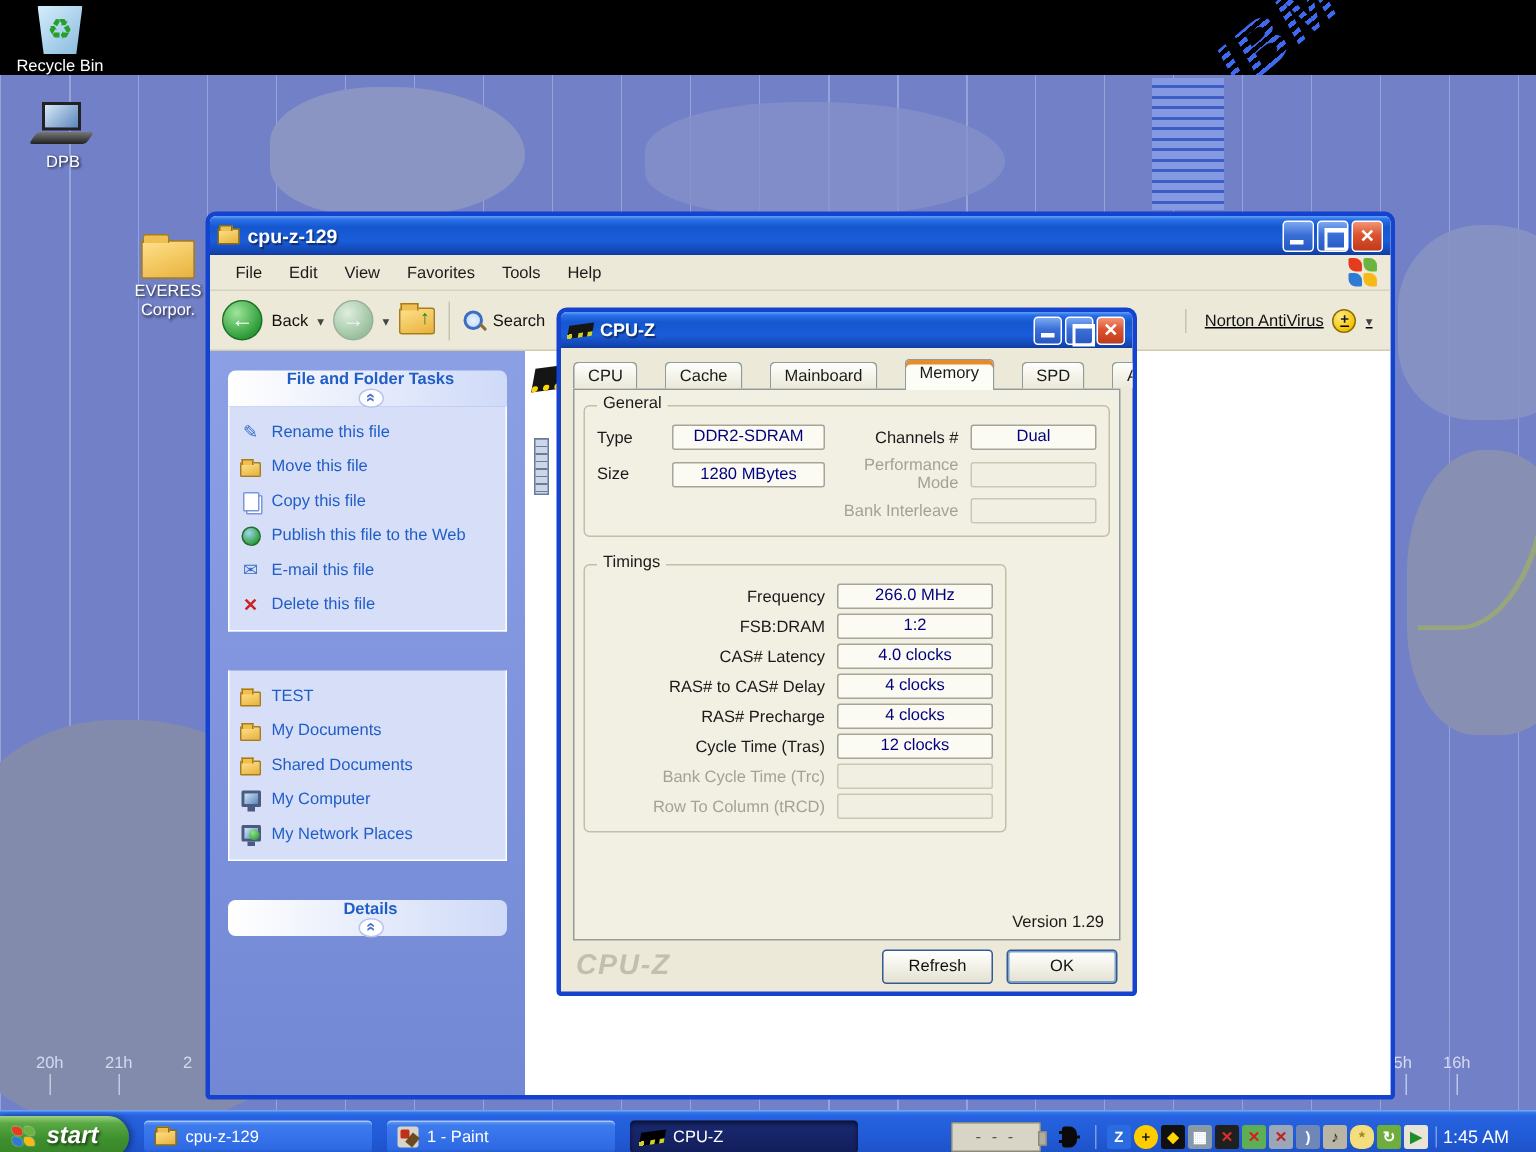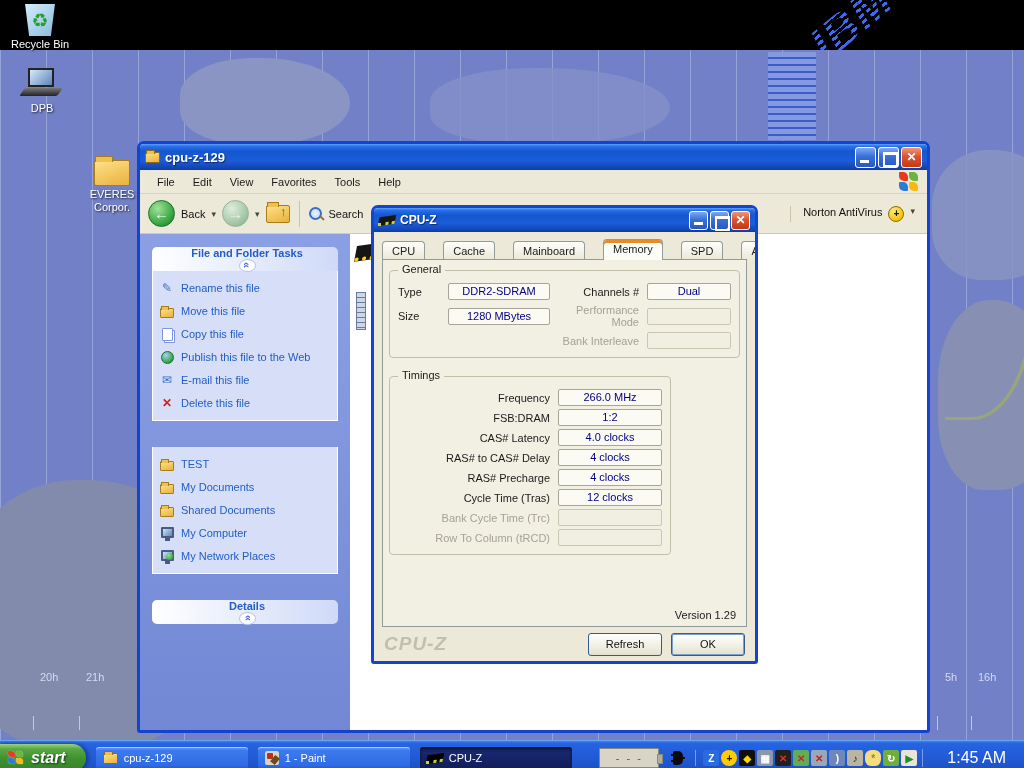--- a/index.html
+++ b/index.html
@@ -18,21 +18,21 @@
   .stripe-block { position:absolute; left:768px; top:52px; width:48px; height:88px;
          background:repeating-linear-gradient(180deg,#8499e2 0 5px,#3d5cc4 5px 7px); }
   .blob { position:absolute; border-radius:45% 55% 50% 40%; }
   .b1 { left:-40px; top:480px; width:270px; height:270px; background:#828bac; }
   .b2 { left:180px; top:58px; width:170px; height:86px; background:#8b95c4; }
   .b3 { left:430px; top:68px; width:240px; height:76px; background:#8490c8; opacity:.8; }
   .b4 { left:932px; top:150px; width:130px; height:130px; background:#8a94c2; opacity:.85; }
   .b5 { left:938px; top:300px; width:120px; height:190px; background:#8790b2; }
   .map-line { position:absolute; left:945px; top:250px; width:90px; height:170px;
          border-right:4px solid #9aa878; border-bottom:3px solid #9aa878; border-radius:0 0 70% 0; opacity:.9; }
-  .tzlabel { position:absolute; top:671px; color:#d4daf0; font-size:11px;margin-left:16px; }
+  .tzlabel { position:absolute; top:703px; color:#d4daf0; font-size:11px; }
   .tztick { position:absolute; top:716px; width:1px; height:14px; background:rgba(230,236,252,.65); }
 
   
   .dicon { position:absolute; width:64px; text-align:center; cursor:default; }
   .dicon-label { margin-top:2px; color:#fff; font-size:11px; text-shadow:1px 1px 2px rgba(0,0,0,.8); line-height:13px; }
   .bin-ico { width:34px; height:32px; margin:0 auto; background:linear-gradient(135deg,#d8effc,#86b9de);
          clip-path:polygon(6% 0,94% 0,82% 100%,18% 100%); border-radius:3px;
          display:flex; align-items:center; justify-content:center; color:#27a02b; font-size:19px; }
   .laptop-ico { width:40px; height:32px; margin:0 auto; position:relative; }
   .lap-screen { position:absolute; left:6px; top:0; width:26px; height:19px; border:2px solid #222;
@@ -77,21 +77,21 @@
          background:linear-gradient(160deg,#ffe08a,#e8b23c); border:1px solid #a87d18; }
   .up-btn:before { content:""; position:absolute; left:0; top:-4px; width:10px; height:4px; background:#eec052;
          border:1px solid #a87d18; border-bottom:none; }
   .up-btn span { position:absolute; right:2px; top:-2px; color:#1d8a28; font-weight:bold; font-size:13px; }
   .sep { width:1px; height:26px; background:#c8c4ae; margin:0 3px; }
   .search-ico { width:14px; height:14px; position:relative; }
   .search-ico:before { content:""; position:absolute; left:0; top:0; width:9px; height:9px; border:2px solid #3a6ec4;
          border-radius:50%; background:radial-gradient(circle,#e8f2ff,#bcd6f5); }
   .search-ico:after { content:""; position:absolute; left:10px; top:10px; width:6px; height:2px; background:#8a6d3a;
          transform:rotate(45deg); border-radius:2px; }
-  .norton { margin-left:auto; display:flex; align-items:flex-start; gap:6px; border-left:1px solid #c8c4ae; padding:0 4px 0 12px; }
+  .norton { margin-left:auto; display:flex; align-items:center; gap:6px; border-left:1px solid #c8c4ae; padding:0 4px 0 12px;text-decoration:underline; }
   .norton-ico { width:16px; height:16px; border-radius:50%; background:radial-gradient(circle at 35% 30%,#ffe98a,#f5c400 70%,#c89a00);
          border:1px solid #8a6d00; display:flex; align-items:center; justify-content:center; color:#1a1a1a; font-size:10px; font-weight:bold; }
   .exp-body { flex:1; display:flex; min-height:0; }
   .sidebar { width:210px; background:linear-gradient(180deg,#8ba0e4,#7388d5); padding:13px 12px; overflow:hidden; }
   .panel { margin-bottom:26px; }
   .panel-hd { height:24px; border-radius:5px 5px 0 0; background:linear-gradient(90deg,#ffffff,#cfdaf8);
          display:flex; align-items:center; justify-content:space-between; padding:0 6px 0 10px;flex-direction:column; }
   .panel-hd .ttl { color:#215dc6; font-weight:bold; font-size:11px; }
   .panel.closed .panel-hd { border-radius:5px; }
   .chev { width:17px; height:17px; border-radius:50%; background:#fff; border:1px solid #b5c4ef; color:#4d6fc9;
@@ -188,21 +188,21 @@
   .plug { margin:0 4px; }
   .trayicons { display:flex; align-items:center; gap:2px; border-left:1px solid rgba(255,255,255,.4); padding-left:7px; }
   .tray-ico { width:16px; height:16px; border-radius:2px; display:flex; align-items:center; justify-content:center;
          font-size:10px; font-weight:bold; }
   .t1{background:#2a6be0;color:#fff;} .t2{background:#ffcc00;color:#1a1a1a;border-radius:50%;}
   .t3{background:#101010;color:#ffd700;} .t4{background:#8899aa;color:#fff;}
   .t5{background:#202020;color:#e03025;} .t6{background:#5fae57;color:#d02020;}
   .t7{background:#9aa7b8;color:#c02020;} .t8{background:#6f86b8;color:#fff;}
   .t9{background:#b9b4a4;color:#222;} .t10{background:#f3dd7d;color:#a08020;border-radius:40%;}
   .t11{background:#6fae3e;color:#fff;} .t12{background:#e8e4d8;color:#1f8e2a;}
-  .clock { border-left:1px solid rgba(255,255,255,.4); padding:0 10px 0 24px; color:#fff; font-size:16px; }
+  .clock { border-left:1px solid rgba(255,255,255,.4); padding:0 10px 0 4px; color:#fff; font-size:12px; }
 </style>
 </head>
 <body>
 
 <div class="screen">
 
   <div class="tzlines"></div>
   <div class="blob b1"></div>
   <div class="blob b2"></div>
   <div class="blob b3"></div>

